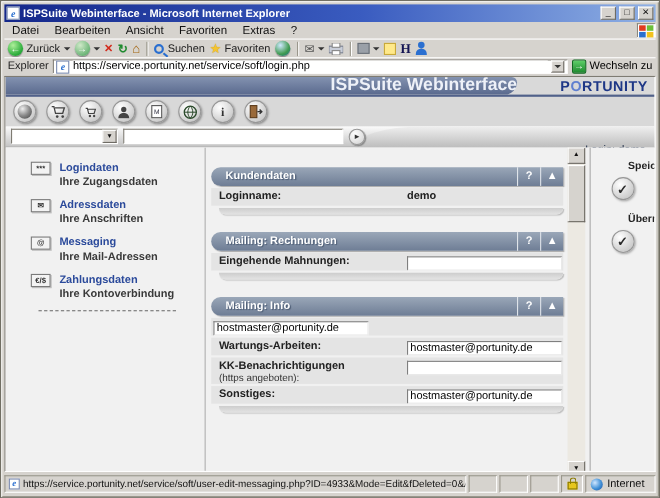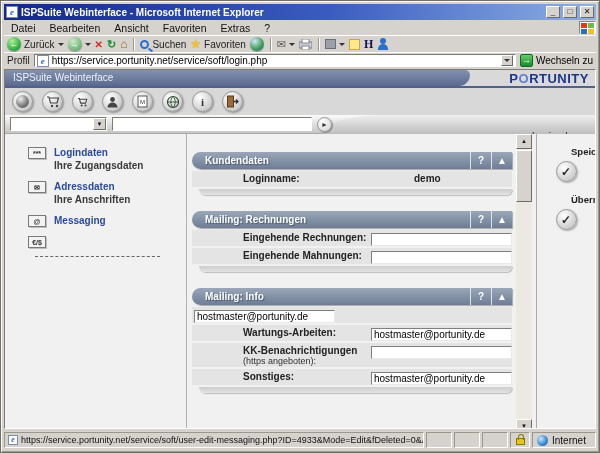--- a/index.html
+++ b/index.html
@@ -64,21 +64,21 @@
   .go-sq{ width:13px; height:13px; background:linear-gradient(#5fd06a,#1d8a2e); border:1px solid #0f6a20;
      color:#fff; font-size:9px; font-weight:bold; text-align:center; line-height:11px; border-radius:2px; }
 
   
   .viewport{ position:absolute; left:3px; right:3px; top:68px; bottom:23px; background:#f1f1f1;
      border:1px solid; border-color:#7e7b72 #fff #fff #7e7b72; overflow:hidden; }
 
   .page-header{ position:relative; height:18px; background:#d9d9d9; border-bottom:2px solid #51618a; }
   .header-bar{ position:absolute; left:0; top:0; height:16px; width:465px;
      background:linear-gradient(#8392b0,#5a6a8e); border-radius:0 6px 14px 0;
-     color:#eef1f8; font-size:10px; font-weight:normal; line-height:16px; padding-left:8px; }
+     color:#eef1f8; font-size:16px; font-weight:bold; line-height:16px; padding-left:8px;text-align:right; }
   .brand{ position:absolute; right:6px; top:1px; font-size:13px; font-weight:bold; letter-spacing:.5px; color:#1e3786; }
   .brand .o{ color:#5f7fd0; }
 
   .icon-row{ height:27px; background:#d8d8d8; display:flex; align-items:center; gap:9px; padding-left:7px; }
   .circle-btn{ width:21px; height:21px; border-radius:50%; border:1px solid #979797; cursor:pointer;
      background:radial-gradient(circle at 35% 30%, #ffffff, #d9d9d9 55%, #b9b9b9);
      box-shadow:1px 1px 2px rgba(0,0,0,.35); display:flex; align-items:center; justify-content:center; }
   .sphere{ width:13px; height:13px; border-radius:50%;
      background:radial-gradient(circle at 35% 30%, #eee, #8a8a8a 50%, #3b3b3b); }
   .info-glyph{ font:bold 11px "Liberation Serif",serif; color:#333; }
@@ -115,21 +115,21 @@
      background:linear-gradient(#ffffff,#c7c7c7); box-shadow:1px 1px 1px #9a9a9a;
      font-size:10px; font-weight:bold; color:#222; line-height:13px; padding-left:12px; }
   .section{ margin-top:16px; } .section.first{ margin-top:18px; }
   .sec-head{ height:17px; display:flex; align-items:stretch; border-radius:9px 0 0 9px;
      background:linear-gradient(#9aa7b8,#6e7d95); box-shadow:1px 1px 1px #a8a8a8; }
   .sec-title{ flex:1; font-size:10px; font-weight:bold; color:#fff; line-height:17px; padding-left:13px;
      text-shadow:1px 1px 1px #4a5a72; }
   .sec-btn{ width:21px; border-left:1px solid #dfe4ea; color:#fff; font-weight:bold; font-size:10px;
      text-align:center; line-height:17px; cursor:pointer; }
   .row{ display:flex; margin-top:2px; background:#e4e4e4; min-height:16px; }
-  .row-label{ width:176px; font-size:10px; font-weight:bold; color:#222; padding:2px 2px 1px 7px;margin-left:44px; }
+  .row-label{ width:176px; font-size:10px; font-weight:bold; color:#222; padding:2px 2px 1px 7px; }
   .row-label .sub{ font-size:9px; font-weight:normal; color:#333; }
   .row-value{ flex:1; font-size:10px; font-weight:bold; color:#222; padding:2px 0 0 2px; }
   .row input{ width:141px; height:13px; margin-top:1px; border:1px solid #7f7f7f;
      border-bottom-color:#e9e9e9; border-right-color:#e9e9e9; background:#fff;
      font:10px "Liberation Sans",sans-serif; padding:0 2px; }
   .row.tall{ min-height:24px; } .row.tall input{ align-self:flex-start; }
   .sec-foot{ height:6px; margin:2px 0 0 7px; background:linear-gradient(#cdcdcd,#e3e3e3);
      border-radius:0 0 6px 6px; box-shadow:1px 1px 1px #bdbdbd; }
 
   
@@ -245,21 +245,21 @@
       </span>
     <span class="t-btn">
         <span class="h-glyph">H</span>
       </span>
     <span class="t-btn">
         <span class="msn"></span>
       </span>
   </div>
 
   <div class="addressbar">
-    <span class="addr-label">Profil</span>
+    <span class="addr-label">Explorer</span>
     <span class="addr-field">
       <span class="ie-icon">e</span>
       <input value="https://service.portunity.net/service/soft/login.php" style="">
       <span class="addr-dd">
           <span class="caret"></span>
         </span>
     </span>
     <span class="go-btn">
       <span class="go-sq">→</span>
       <span>Wechseln zu</span>
@@ -344,24 +344,29 @@
           <span class="nav-ico">✉</span>
           <span>
               <div class="nav-title">Adressdaten</div>
                 <div class="nav-sub">Ihre Anschriften</div>
             </span>
         </div>
         <div class="nav-item">
           <span class="nav-ico">@</span>
           <span>
               <div class="nav-title">Messaging</div>
+                <div class="nav-sub">Ihre Mail-Adressen</div>
             </span>
         </div>
         <div class="nav-item">
           <span class="nav-ico">€/$</span>
+          <span>
+              <div class="nav-title">Zahlungsdaten</div>
+                <div class="nav-sub">Ihre Kontoverbindung</div>
+            </span>
         </div>
         <div class="dashed"></div>
       </div>
 
       <div class="main">
 
         <div class="section first">
           <div class="sec-head">
             <span class="sec-title">Kundendaten</span>
             <span class="sec-btn">?</span>
@@ -372,24 +377,20 @@
             <span class="row-value">demo</span>
           </div>
           <div class="sec-foot"></div>
         </div>
 
         <div class="section">
           <div class="sec-head">
             <span class="sec-title">Mailing: Rechnungen</span>
             <span class="sec-btn">?</span>
             <span class="sec-btn">▲</span>
-          </div>
-          <div class="row">
-            <span class="row-label">Eingehende Rechnungen:</span>
-            <span class="row-value"><input value="" style=""></span>
           </div>
           <div class="row">
             <span class="row-label">Eingehende Mahnungen:</span>
             <span class="row-value"><input value="" style=""></span>
           </div>
           <div class="sec-foot"></div>
         </div>
 
         <div class="section">
           <div class="sec-head">

